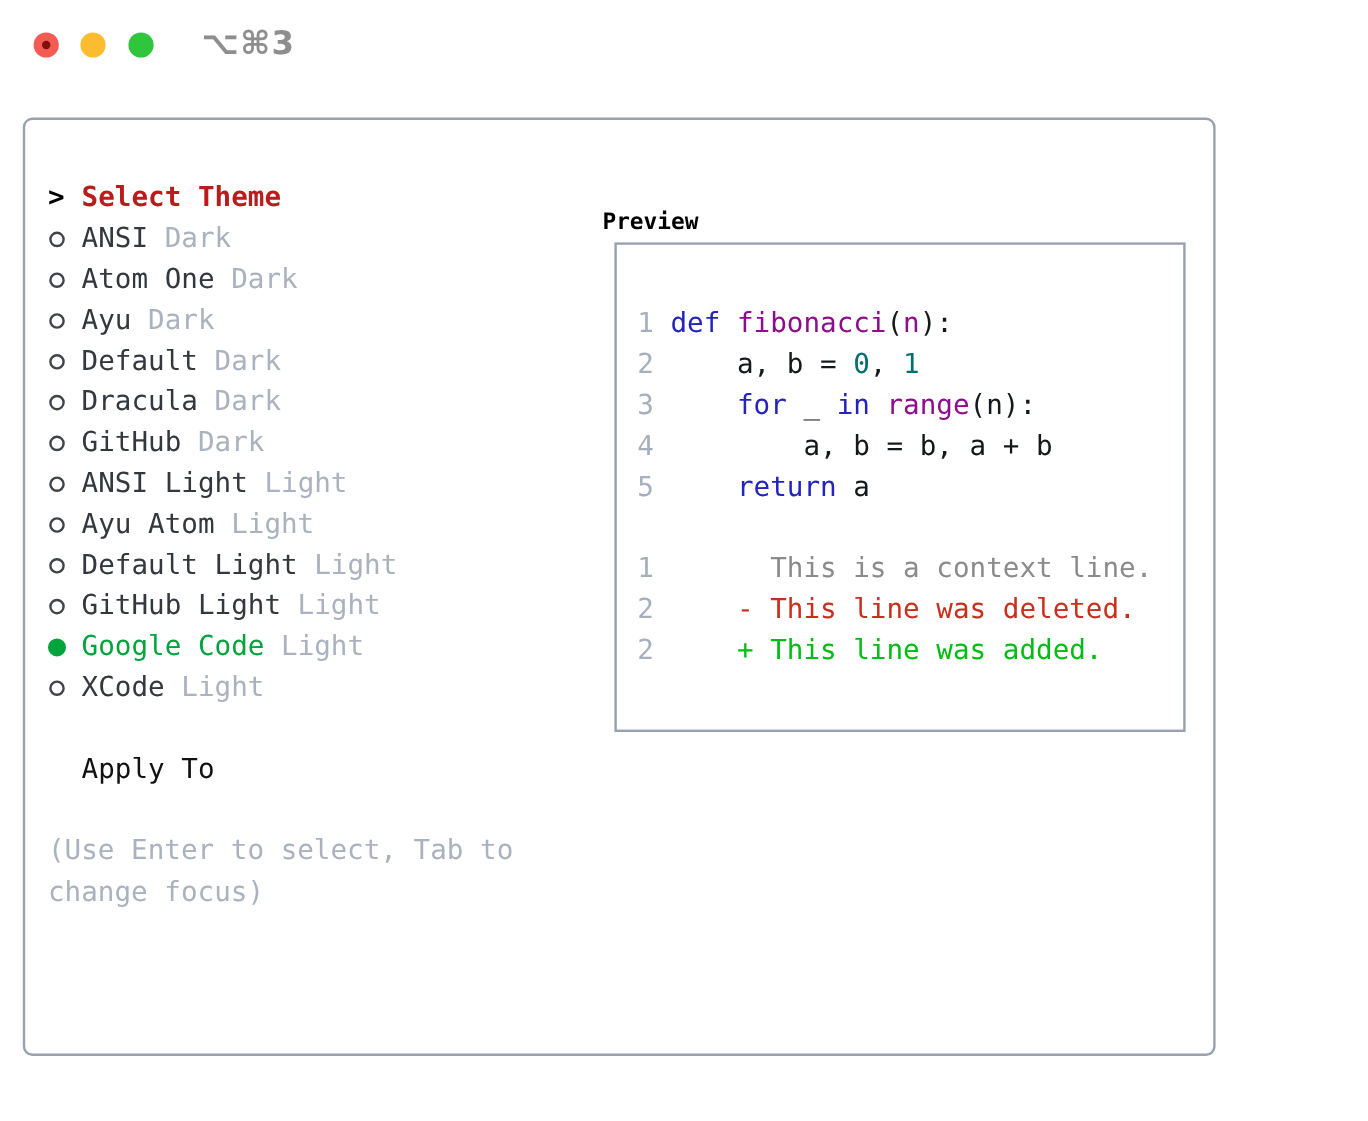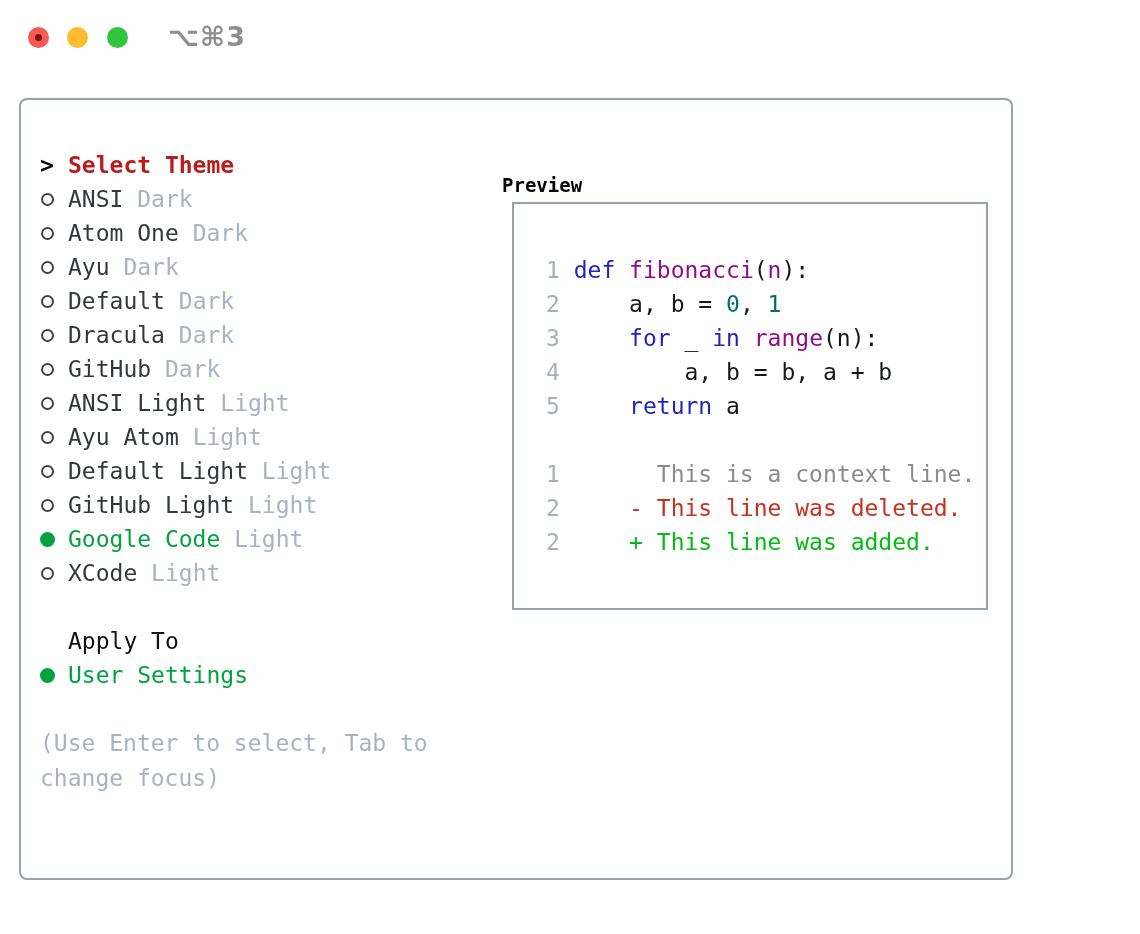--- a/index.html
+++ b/index.html
@@ -41,21 +41,21 @@
   .item-name{color:var(--name-dark);}
   .item-name.sel{color:var(--accent-green);}
   .variant{color:var(--variant-gray);}
   .spacer{height:34px;}
   .help{margin-top:34px;font-size:23px;line-height:35px;color:var(--variant-gray);white-space:pre-wrap;}
 
   
   .preview-label{position:absolute;left:481px;top:50px;font-size:19px;font-weight:bold;color:#000;margin-top:24px;}
   .preview-box{position:absolute;left:491px;top:102px;width:476px;height:408px;
     border:2px solid var(--border-gray);background:#fff;}
-  .preview-code{padding:49px 0 0 32px;font-size:23px;line-height:34px;white-space:pre;font-family:"DejaVu Sans Mono",monospace;}
+  .preview-code{padding:49px 0 0 17px;font-size:23px;line-height:34px;white-space:pre;font-family:"DejaVu Sans Mono",monospace;}
   .code-line{height:34px;}
   .lineno{color:var(--lineno);}
   .tk-kw{color:var(--kw);} .tk-fn{color:var(--fn);} .tk-num{color:var(--num);} .tk-pl{color:var(--pl);}
   .tk-ctx{color:var(--ctx);} .tk-del{color:var(--del);} .tk-add{color:var(--add);}
 </style>
 </head>
 <body>
 
 <div class="window">
 
@@ -90,21 +90,20 @@
         </div>
 
       <div class="spacer"></div>
 
       <div class="row">
         <span class="marker-col"></span>
         <span class="item-name" style="color:#111">Apply To</span>
       </div>
 
       <div id="apply-list">
-          <div class="row"><span class="marker-col"><span class="radio sel"></span></span><span class="item-name sel">User Settings</span></div>
         </div>
 
       <div class="help" id="help-text">(Use Enter to select, Tab to
 change focus)</div>
     </div>
 
     <div class="preview-label">Preview</div>
 
     <div class="preview-box">
       <div class="preview-code" id="preview-code"><div class="code-line"><span class="lineno">1 </span><span class="tk-kw">def</span><span class="tk-pl"> </span><span class="tk-fn">fibonacci</span><span class="tk-pl">(</span><span class="tk-fn">n</span><span class="tk-pl">):</span></div><div class="code-line"><span class="lineno">2 </span><span class="tk-pl">    a, b = </span><span class="tk-num">0</span><span class="tk-pl">, </span><span class="tk-num">1</span></div><div class="code-line"><span class="lineno">3 </span><span class="tk-pl">    </span><span class="tk-kw">for</span><span class="tk-pl"> _ </span><span class="tk-kw">in</span><span class="tk-pl"> </span><span class="tk-fn">range</span><span class="tk-pl">(n):</span></div><div class="code-line"><span class="lineno">4 </span><span class="tk-pl">        a, b = b, a + b</span></div><div class="code-line"><span class="lineno">5 </span><span class="tk-pl">    </span><span class="tk-kw">return</span><span class="tk-pl"> a</span></div><div class="code-line"><span class="lineno">  </span></div><div class="code-line"><span class="lineno">1 </span><span class="tk-ctx">      This is a context line.</span></div><div class="code-line"><span class="lineno">2 </span><span class="tk-del">    - This line was deleted.</span></div><div class="code-line"><span class="lineno">2 </span><span class="tk-add">    + This line was added.</span></div></div>

